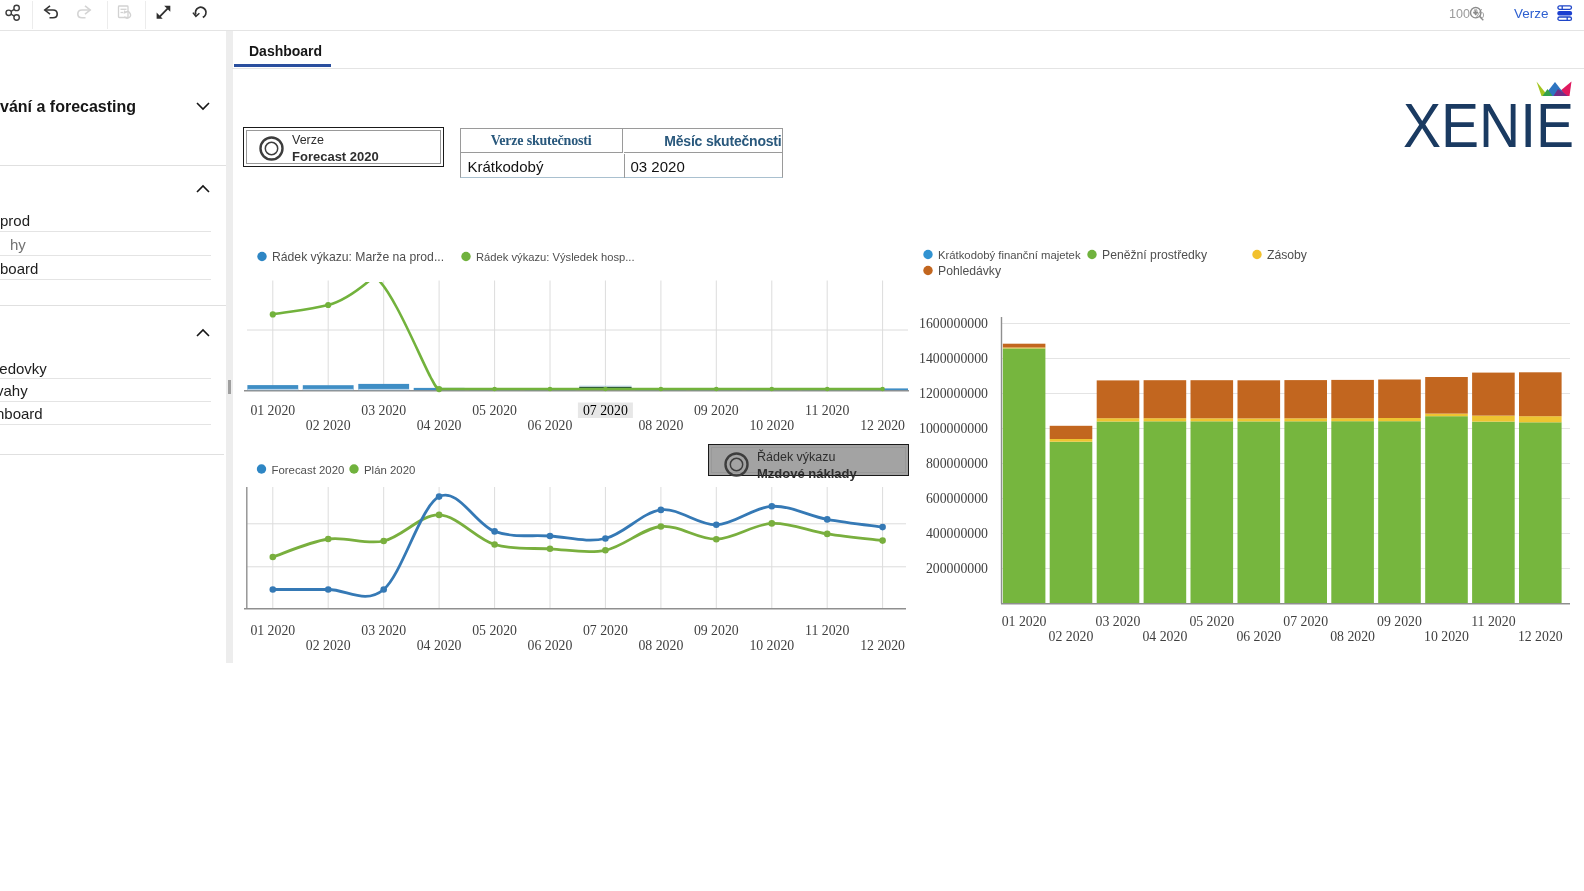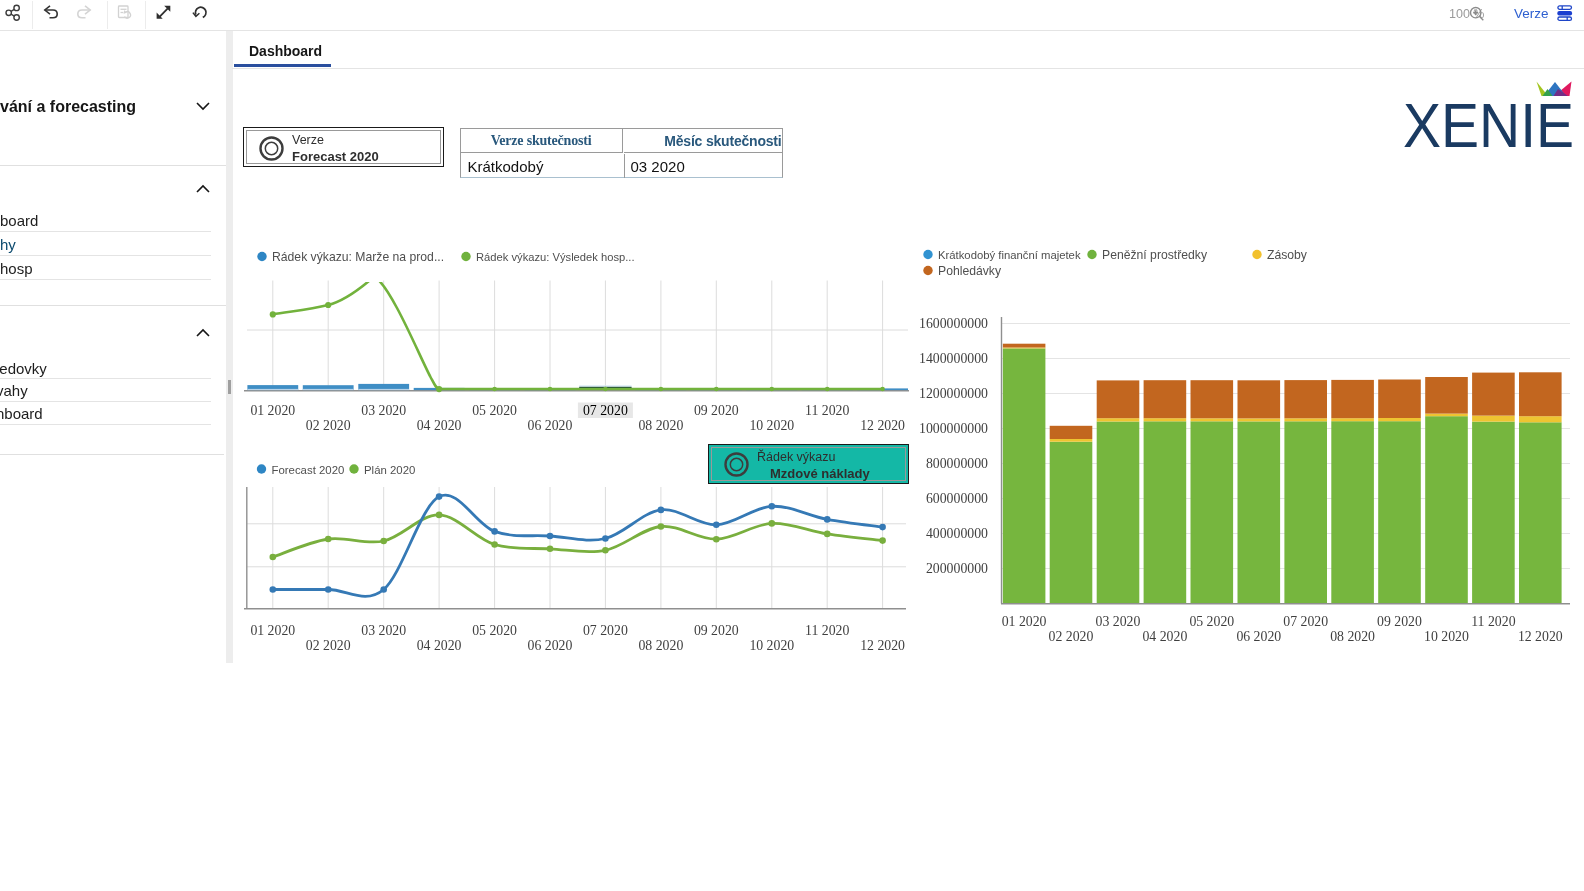--- a/index.html
+++ b/index.html
@@ -64,25 +64,25 @@
 </svg>
 
 <div class="abs" style="left:0;top:98px;width:220px;height:17px;font-size:16px;font-weight:bold;color:#161616;">vání a forecasting</div>
 <svg class="abs" style="left:195px;top:100px" width="16" height="12" viewBox="0 0 16 12">
     <path d="M2,3 L8,9 L14,3" stroke="#161616" stroke-width="1.6" fill="none"></path>
   </svg>
 <div class="abs" style="left:0;top:165px;width:226px;height:1px;background:#e0e0e0;"></div>
 <svg class="abs" style="left:195px;top:183px" width="16" height="12" viewBox="0 0 16 12">
     <path d="M2,9 L8,3 L14,9" stroke="#161616" stroke-width="1.6" fill="none"></path>
   </svg>
-<div class="abs" style="left:0;top:212px;width:200px;font-size:15px;color:#1d1d1d;">board</div>
+<div class="abs" style="left:0;top:212px;width:200px;font-size:15px;color:#1d1d1d;">prod</div>
 <div class="abs" style="left:0;top:231px;width:211px;height:1px;background:#e4e4e4;"></div>
-<div class="abs" style="left:0;top:236px;width:200px;font-size:15px;color:#0c4a6e;">hy</div>
+<div class="abs" style="left:0;top:236px;width:200px;font-size:15px;color:#737373;padding-left:10px;">hy</div>
 <div class="abs" style="left:0;top:255px;width:211px;height:1px;background:#e4e4e4;"></div>
-<div class="abs" style="left:0;top:260px;width:200px;font-size:15px;color:#1d1d1d;">hosp</div>
+<div class="abs" style="left:0;top:260px;width:200px;font-size:15px;color:#1d1d1d;">board</div>
 <div class="abs" style="left:0;top:279px;width:211px;height:1px;background:#e4e4e4;"></div>
 <div class="abs" style="left:0;top:305px;width:226px;height:1px;background:#e0e0e0;"></div>
 <svg class="abs" style="left:195px;top:327px" width="16" height="12" viewBox="0 0 16 12">
     <path d="M2,9 L8,3 L14,9" stroke="#161616" stroke-width="1.6" fill="none"></path>
   </svg>
 <div class="abs" style="left:-4px;top:360px;width:200px;font-size:15px;color:#1d1d1d;">ledovky</div>
 <div class="abs" style="left:0;top:378px;width:211px;height:1px;background:#e4e4e4;"></div>
 <div class="abs" style="left:-4px;top:382px;width:200px;font-size:15px;color:#1d1d1d;">vahy</div>
 <div class="abs" style="left:0;top:401px;width:211px;height:1px;background:#e4e4e4;"></div>
 <div class="abs" style="left:-4px;top:405px;width:200px;font-size:15px;color:#1d1d1d;">hboard</div>
@@ -99,28 +99,28 @@
 <div class="abs" style="left:243px;top:127px;width:201px;height:40px;border:1.5px solid #1a1a1a;background:#fff;">
   <div class="abs" style="left:2px;top:2px;right:2px;bottom:2px;border:1px solid #999;"></div>
   <svg class="abs" style="left:13px;top:5.5px" width="29" height="29" viewBox="0 0 29 29">
     <circle cx="14.5" cy="14.5" r="11" fill="none" stroke="#3d3d3d" stroke-width="2.4"></circle>
     <circle cx="14.5" cy="14.5" r="6.2" fill="none" stroke="#3d3d3d" stroke-width="1.5"></circle>
   </svg>
   <div class="abs" style="left:48px;top:5.0px;font-size:12.5px;color:#2e2e2e;">Verze</div>
   <div class="abs" style="left:48px;top:21.0px;font-size:13px;font-weight:bold;color:#2e2e2e;">Forecast 2020</div>
 </div>
 
-<div class="abs" style="left:708px;top:444px;width:201px;height:40px;border:1.5px solid #1a1a1a;background:#14b8a6;">
+<div class="abs" style="left:708px;top:444px;width:201px;height:32px;border:1.5px solid #1a1a1a;background:#a3a3a3;">
   <div class="abs" style="left:2px;top:2px;right:2px;bottom:2px;border:1px solid #999;"></div>
   <svg class="abs" style="left:13px;top:5.0px" width="29" height="29" viewBox="0 0 29 29">
     <circle cx="14.5" cy="14.5" r="11" fill="none" stroke="#3d3d3d" stroke-width="2.4"></circle>
     <circle cx="14.5" cy="14.5" r="6.2" fill="none" stroke="#3d3d3d" stroke-width="1.5"></circle>
   </svg>
   <div class="abs" style="left:48px;top:4.5px;font-size:12.5px;color:#2e2e2e;">Řádek výkazu</div>
-  <div class="abs" style="left:48px;top:20.5px;font-size:13px;font-weight:bold;color:#2e2e2e;margin-left:13px;">Mzdové náklady</div>
+  <div class="abs" style="left:48px;top:20.5px;font-size:13px;font-weight:bold;color:#2e2e2e;">Mzdové náklady</div>
 </div>
 
 <div class="abs" style="left:459.5px;top:127.5px;width:323px;height:50.5px;border:1px solid #9a9a9a;border-bottom:1px solid #a9c0cf;">
   <div class="abs" style="left:0;top:0;width:162px;height:24px;border-right:1px solid #9a9a9a;border-bottom:1px solid #9a9a9a;text-align:center;line-height:24px;font-size:14px;letter-spacing:-0.2px;font-weight:bold;color:#29587c;font-family:Liberation Serif, serif;">Verze skutečnosti</div>
   <div class="abs" style="left:163px;top:0;width:158px;height:24px;border-bottom:1px solid #9a9a9a;text-align:right;line-height:24px;font-size:14px;letter-spacing:-0.2px;font-weight:bold;color:#29587c;">Měsíc skutečnosti</div>
   <div class="abs" style="left:7px;top:29px;font-size:15px;color:#111;">Krátkodobý</div>
   <div class="abs" style="left:163px;top:25px;width:1px;height:24px;background:#9a9a9a;"></div>
   <div class="abs" style="left:170px;top:29px;font-size:15px;color:#111;">03 2020</div>
 </div>
 

